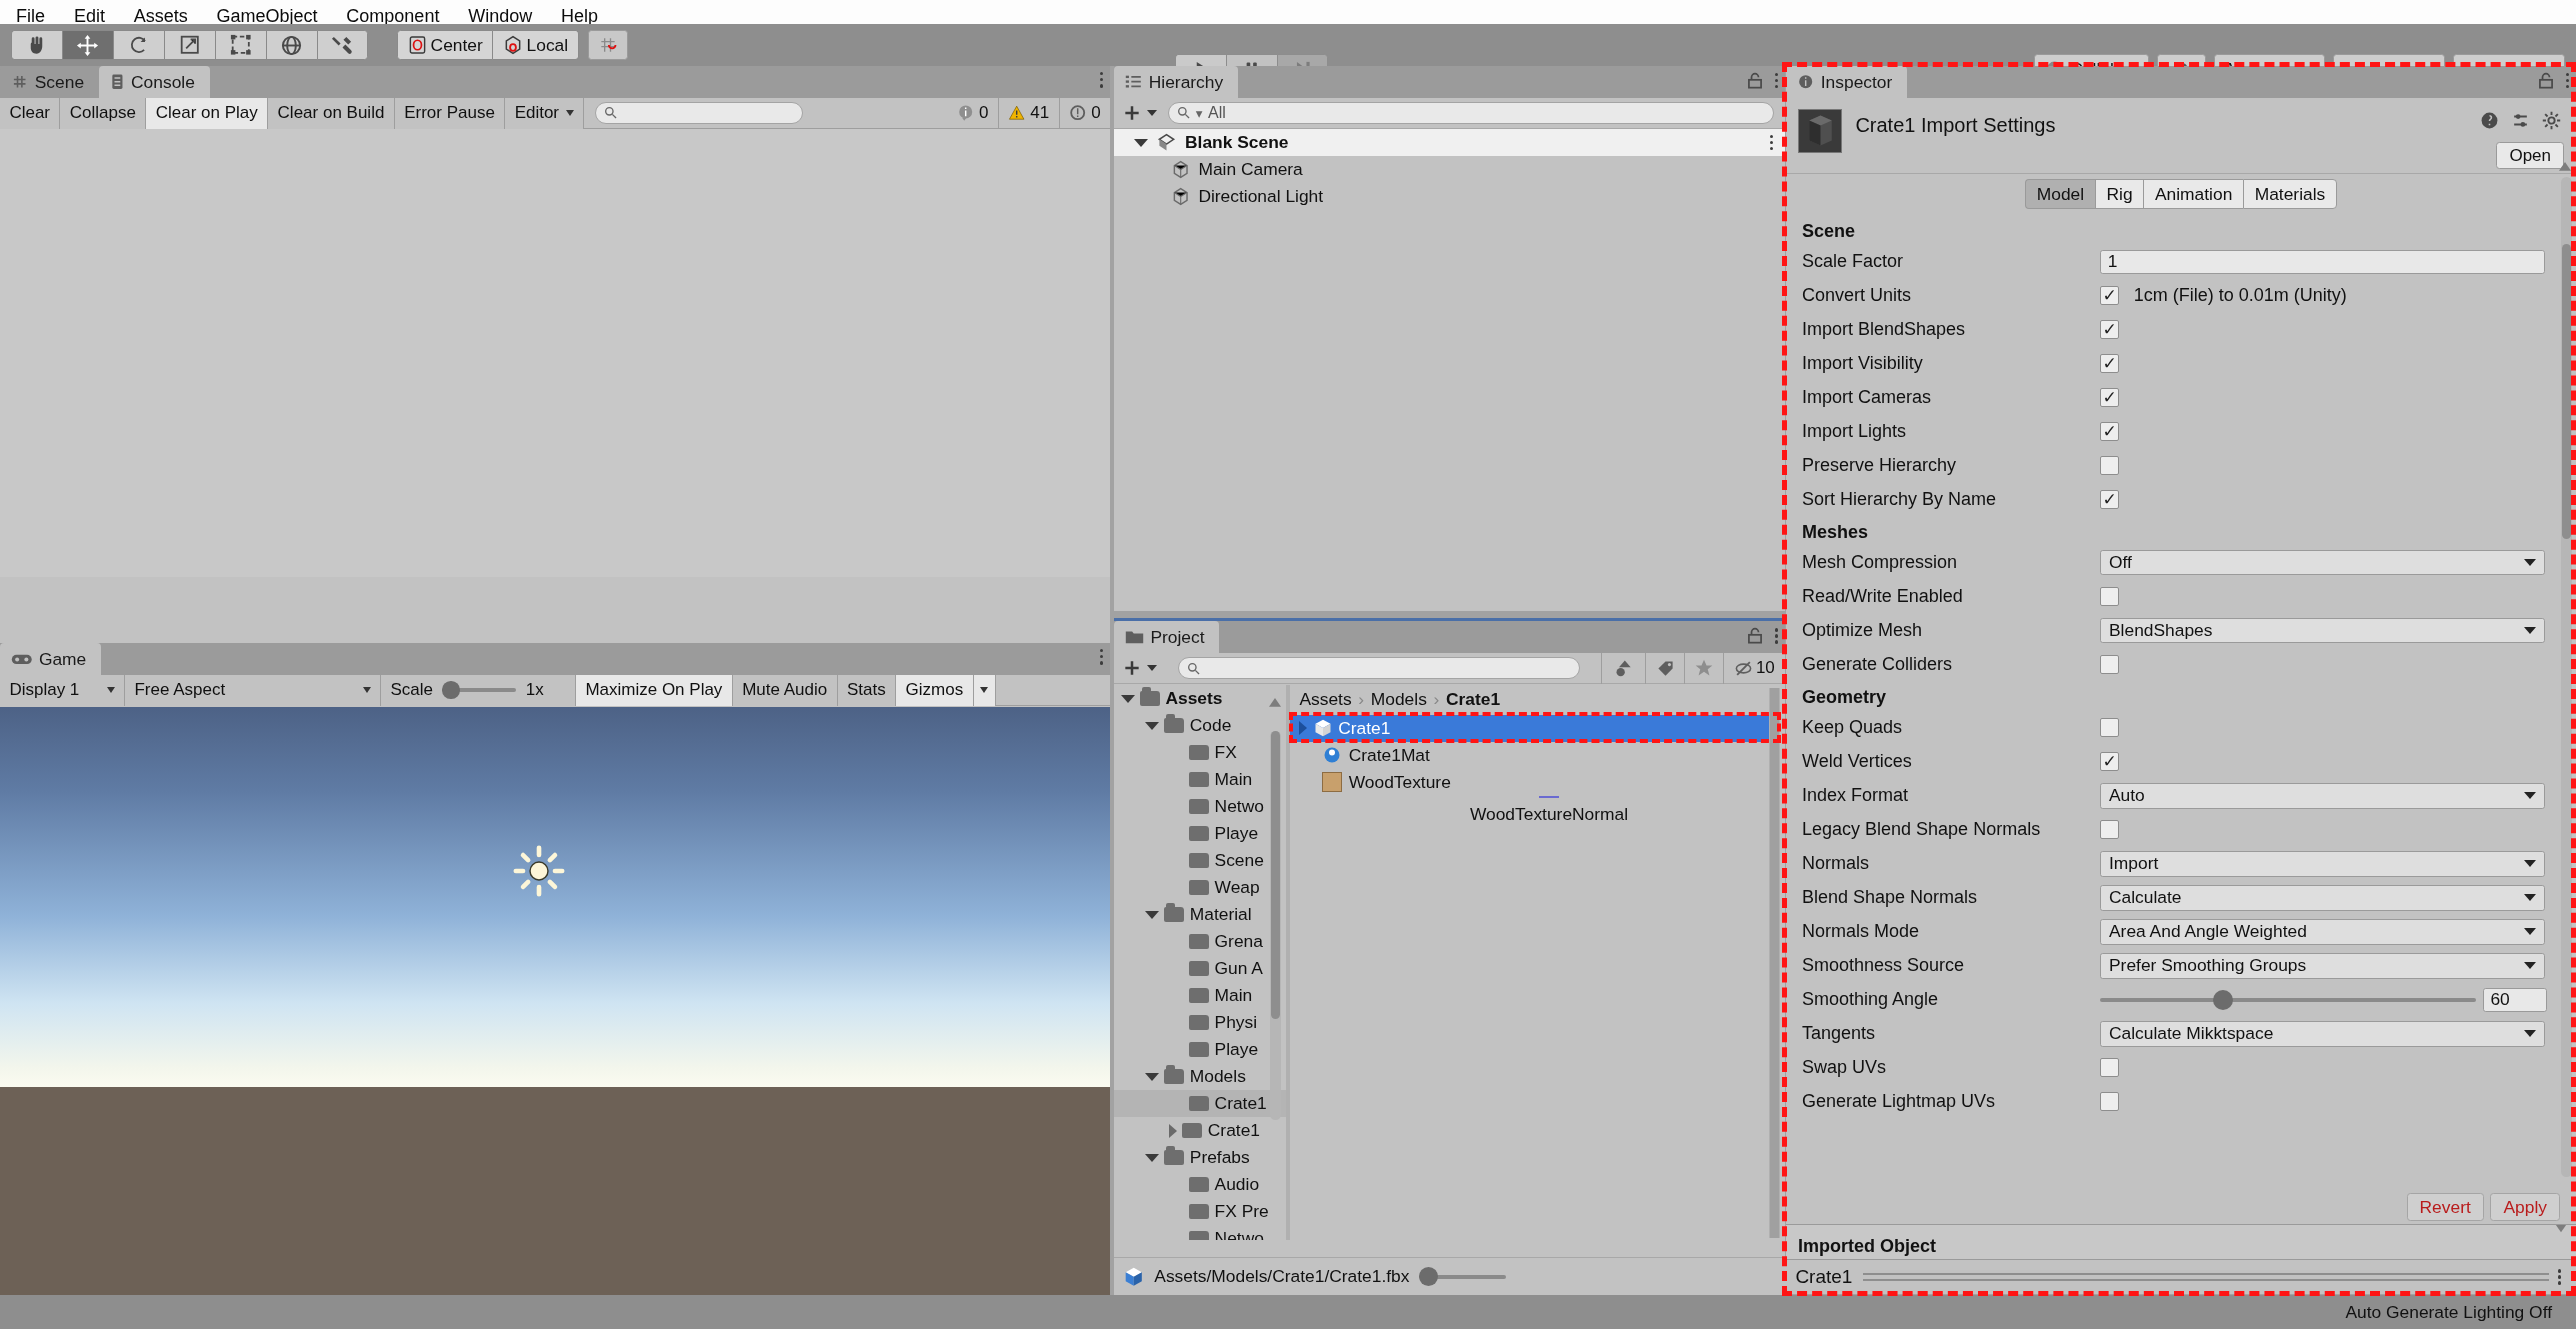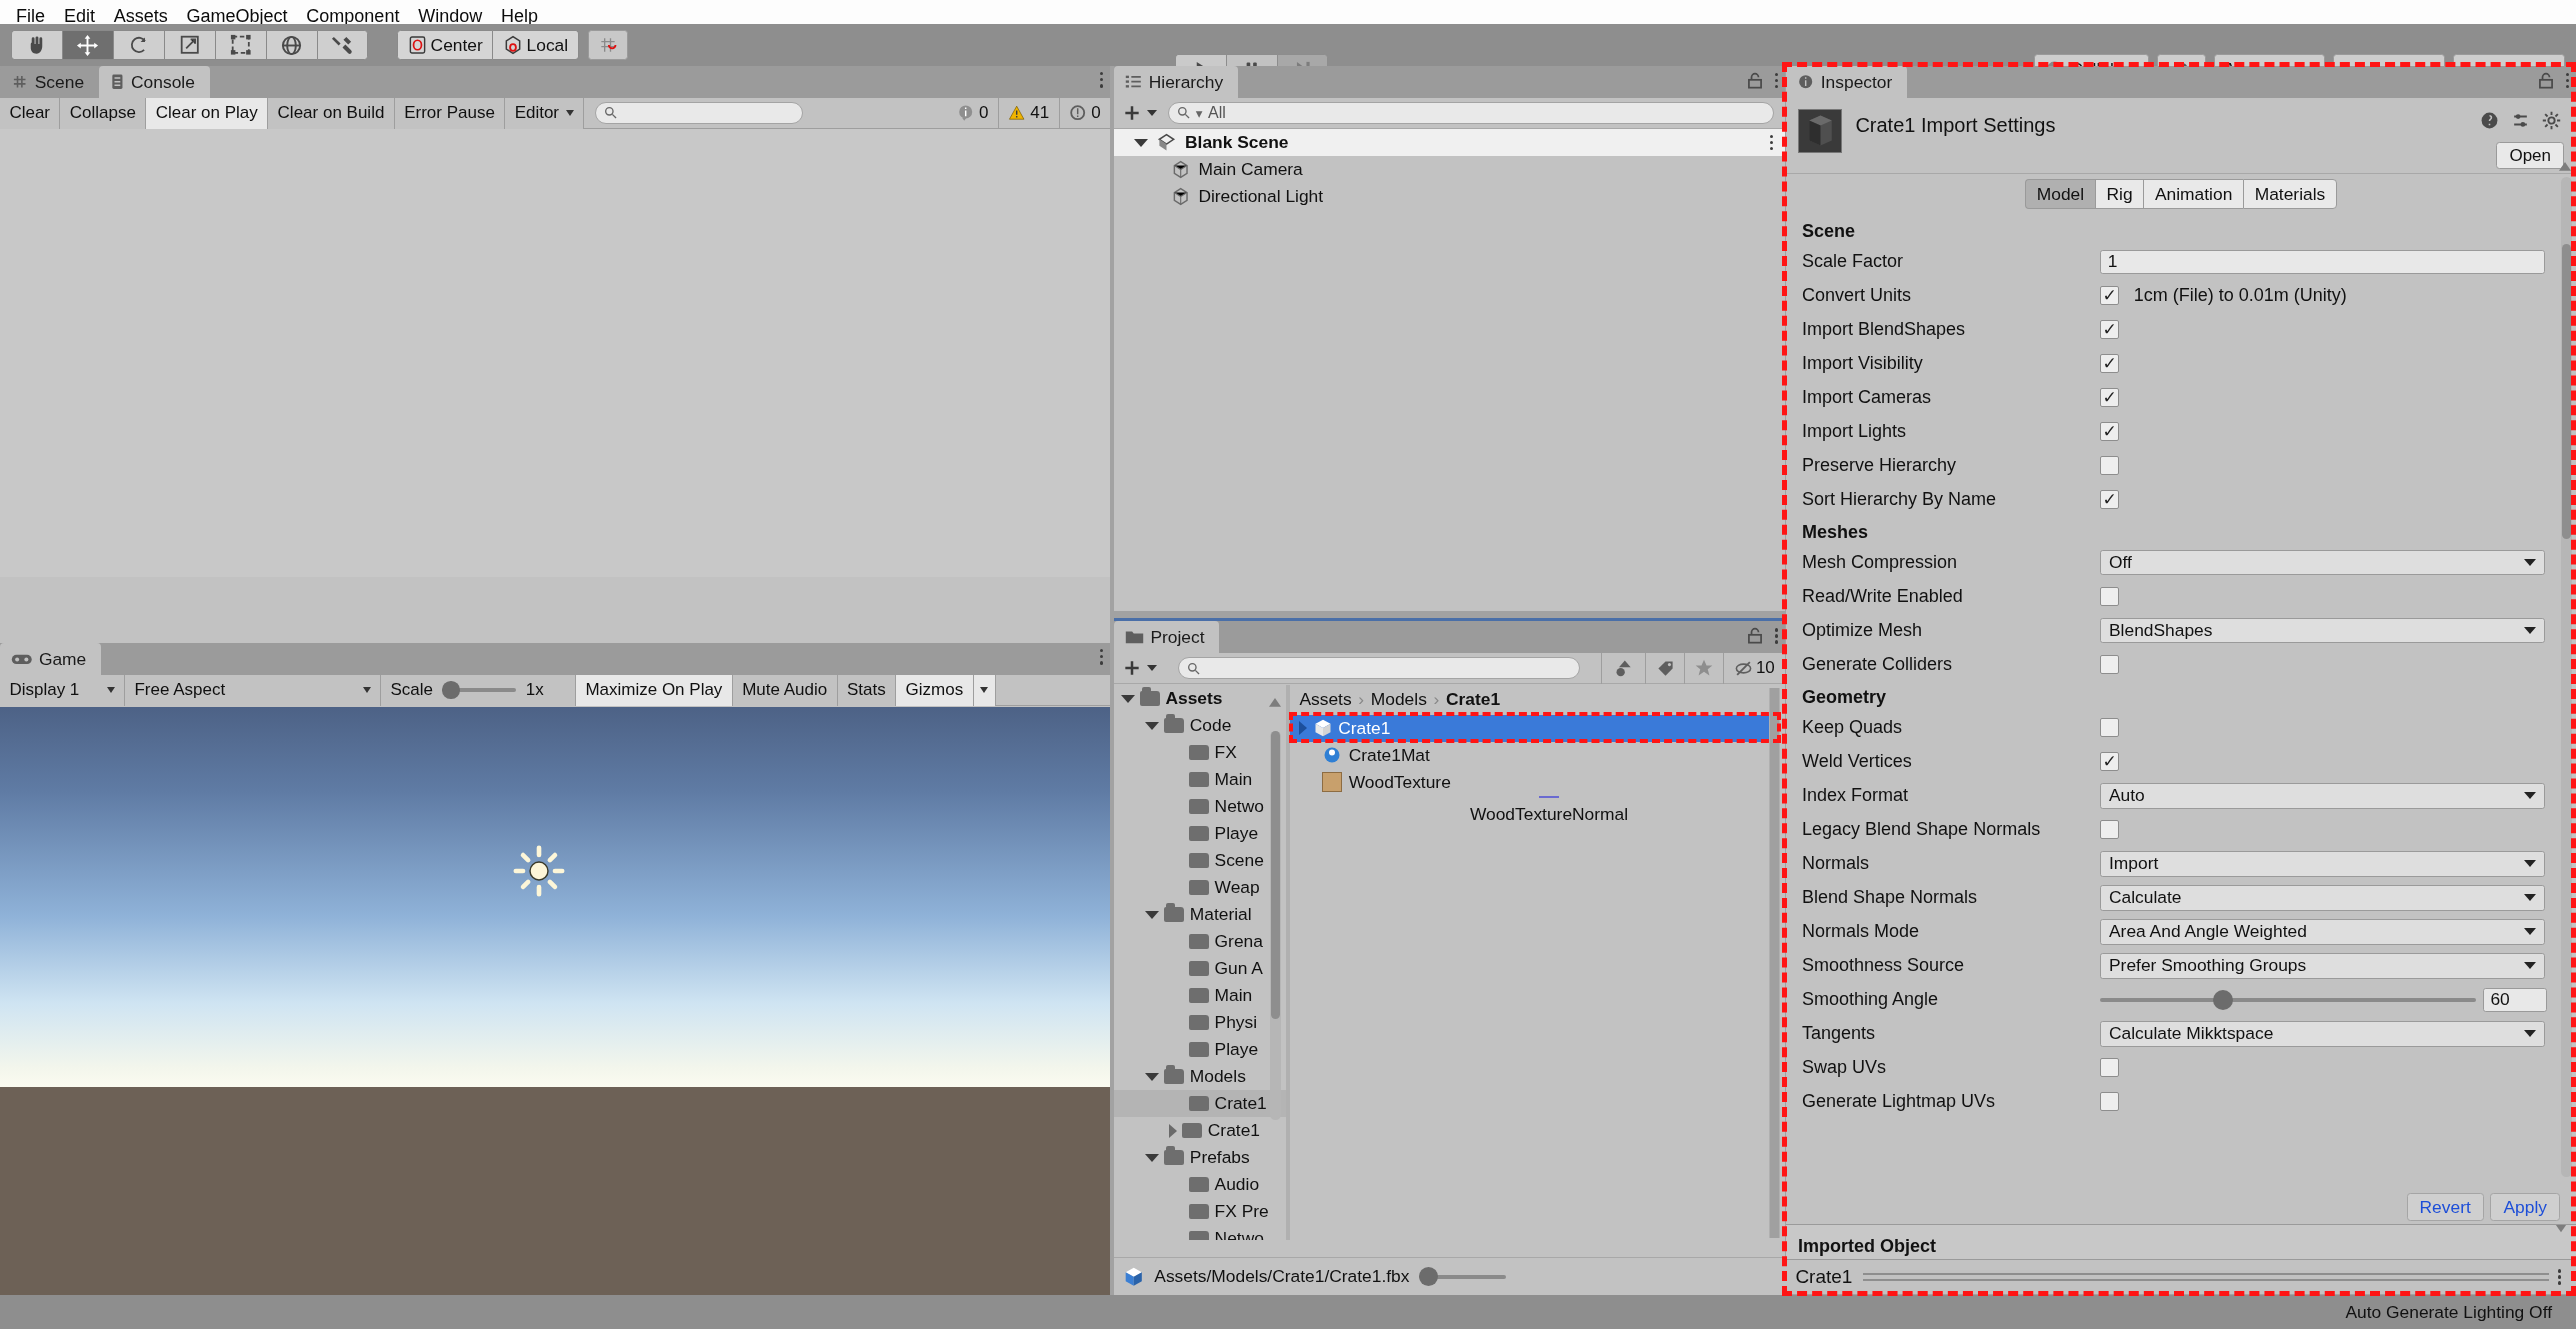--- a/index.html
+++ b/index.html
@@ -7,21 +7,21 @@
   body{
     font-family:"Liberation Sans", sans-serif;
     background:#c2c2c2; color:#111;
     font-size:17.4px; -webkit-font-smoothing:antialiased;
   }
   .app{ position:relative; width:2576px; height:1330px; background:#a2a2a2; }
 
   
   .menubar{
     position:absolute; left:0; top:0; width:2576px; height:32px;
-    background:#fdfdfd; display:flex; align-items:center; padding-left:6.7px; gap:0px;
+    background:#fdfdfd; display:flex; align-items:center; padding-left:6.7px; gap:10px;
   }
   .menubar .mi{ padding:0 9.4px; font-size:18px; color:#0b0b0b; line-height:24px; white-space:nowrap;}
 
   
   .toolbar{
     position:absolute; left:0; top:24px; width:2576px; height:42px;
     background:#8e8e8e; display:flex; align-items:center;
   }
   .tgroup{ display:flex; align-items:center; margin-left:10.7px; }
   .tbtn{
@@ -132,21 +132,21 @@
   .txtfield{ height:24px; background:#e8e8e8; border:0.7px solid #9a9a9a; border-radius:2.7px;
              display:flex; align-items:center; padding-left:6.7px; font-size:17.4px; }
   .dd{ height:25.5px; background:#dedede; border:0.7px solid #9a9a9a; border-radius:2.7px;
        display:flex; align-items:center; justify-content:space-between; padding:0 8px 0 8px; font-size:17.4px; }
   .ddcaret{ width:0;height:0;border-left:6px solid transparent;border-right:6px solid transparent;border-top:7.4px solid #222; }
   .slider{ position:relative; height:25.5px; display:flex; align-items:center; }
   .strack{ height:4px; background:#8a8a8a; border-radius:2px; width:100%; }
   .sknob{ position:absolute; width:20px;height:20px;background:#6c6c6c;border-radius:50%; }
   .ftbtns{ position:absolute; right:16px; bottom:4px; display:flex; gap:6.7px; }
   .ftbtn{ height:28px; padding:0 12px; background:#cfcfcf; border:0.7px solid #a5a5a5; border-radius:3.4px;
-          font-size:17.4px; color:#1d4ed8; display:flex; align-items:center; }
+          font-size:17.4px; color:#b91c1c; display:flex; align-items:center; }
   #imported-bar{ position:absolute; left:0; bottom:35px; width:790px; height:35px; background:#c8c8c8;
                  border-top:1.3px solid #9a9a9a; overflow:hidden; padding-left:12px; font-weight:bold; font-size:18px; color:#111;}
   #crate-footer{ position:absolute; left:0; bottom:0; width:790px; height:35px; background:#c2c2c2;
                  border-top:0.7px solid #9a9a9a; display:flex; align-items:center; padding-left:9.4px; gap:10.7px; }
 
   
   #statusbar{ position:absolute; left:0; bottom:0; width:2576px; height:35px; background:#8e8e8e;
               display:flex; align-items:center; justify-content:flex-end; padding-right:24px; font-size:17.4px; color:#111;}
   #asset-status{ position:absolute; left:1114px; bottom:35px; width:672px; height:38px; background:#c2c2c2;
                  display:flex; align-items:center; gap:9.4px; padding-left:9.4px; border-top:0.7px solid #a8a8a8;}

